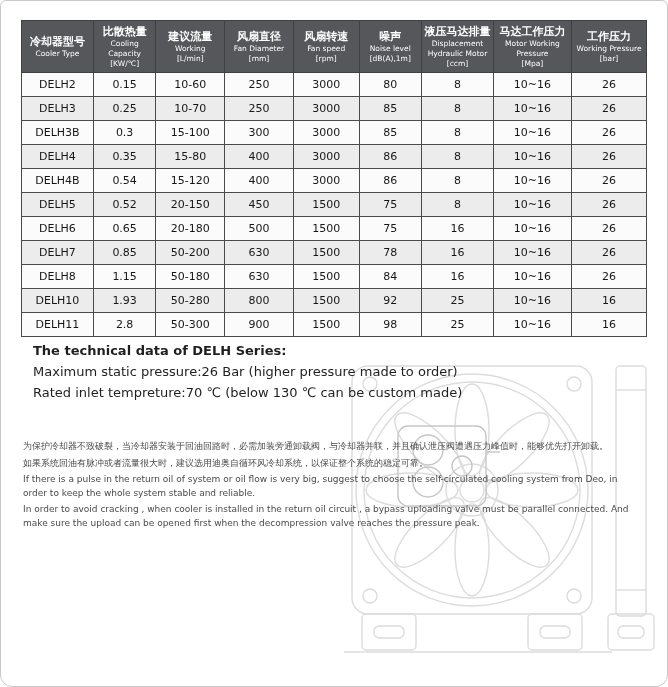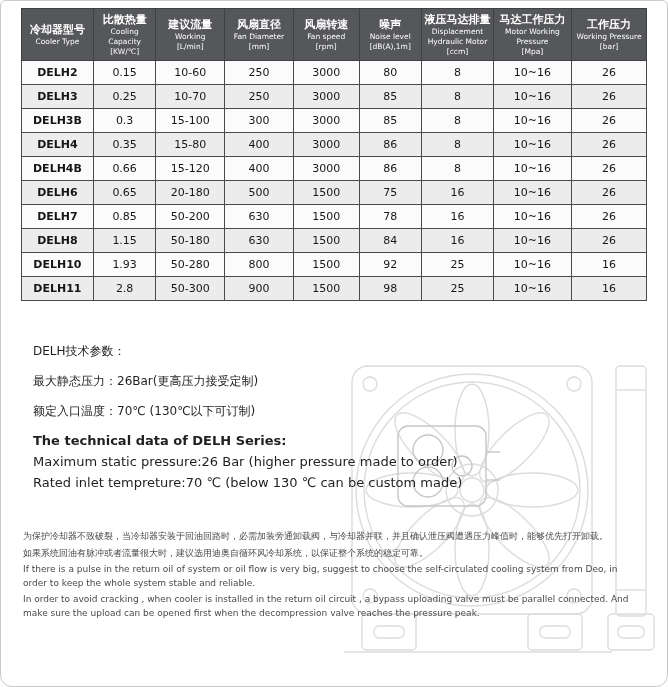--- a/index.html
+++ b/index.html
@@ -16,21 +16,21 @@
     border-radius: 6px 6px 12px 12px;
     pointer-events: none;
     z-index: 2;
   }
   .watermark {
     position: absolute; top: 0; left: 0;
     z-index: 0; pointer-events: none;
   }
   .content {
     position: relative; z-index: 1;
-    padding: 8px 21px 0 21px;
+    padding: 20px 21px 0 21px;
   }
   table.spec {
     width: 100%;
     border-collapse: collapse;
     table-layout: fixed;
     border: 1px solid #3f4043;
   }
   .spec th {
     background: #56575b;
     color: #ffffff;
@@ -45,21 +45,21 @@
   .spec td {
     border: 1px solid #4a4a4b;
     font-size: 11px;
     color: #161616;
     text-align: center;
     height: 24px;
     padding: 2px;
     background: #fbfbfb;
   }
   .spec tbody tr:nth-child(even) td { background: #ececed; }
-  .spec td.model { font-weight: bold; }
+  .spec td.model { font-weight: normal; }
   .notes-cn { margin: 42px 0 0 12px; font-size: 12px; color: #1f1f1f; }
   .notes-cn > div { margin-bottom: 13px; }
   .notes-en { margin: 6px 0 0 12px; font-size: 13px; color: #1f1f1f; }
   .notes-en > div { margin-bottom: 6px; }
   .en-title { font-weight: bold; }
   .footer { margin: 40px 0 9px 2px; font-size: 9px; color: #4a4a4a; line-height: 1.5; width: 612px; }
   .footer > div { margin-bottom: 3px; }
 </style>
 </head>
 <body>
@@ -214,25 +214,36 @@
           <td>15-80</td>
           <td>400</td>
           <td>3000</td>
           <td>86</td>
           <td>8</td>
           <td>10~16</td>
           <td>26</td>
         </tr>
         <tr>
           <td class="model">DELH4B</td>
-          <td>0.66</td>
+          <td>0.54</td>
           <td>15-120</td>
           <td>400</td>
           <td>3000</td>
           <td>86</td>
+          <td>8</td>
+          <td>10~16</td>
+          <td>26</td>
+        </tr>
+        <tr>
+          <td class="model">DELH5</td>
+          <td>0.52</td>
+          <td>20-150</td>
+          <td>450</td>
+          <td>1500</td>
+          <td>75</td>
           <td>8</td>
           <td>10~16</td>
           <td>26</td>
         </tr>
         <tr>
           <td class="model">DELH6</td>
           <td>0.65</td>
           <td>20-180</td>
           <td>500</td>
           <td>1500</td>
@@ -281,25 +292,20 @@
           <td>900</td>
           <td>1500</td>
           <td>98</td>
           <td>25</td>
           <td>10~16</td>
           <td>16</td>
         </tr>
       </tbody>
   </table>
 
-  <div class="notes-cn">
-    <div>DELH技术参数：</div>
-    <div>最大静态压力：26Bar(更高压力接受定制)</div>
-    <div>额定入口温度：70℃ (130℃以下可订制)</div>
-  </div>
 
   <div class="notes-en">
     <div class="en-title">The technical data of DELH Series:</div>
     <div>Maximum static pressure:26 Bar (higher pressure made to order)</div>
     <div>Rated inlet tempreture:70 ℃ (below 130 ℃ can be custom made)</div>
   </div>
 
   <div class="footer">
     <div>为保护冷却器不致破裂，当冷却器安装于回油回路时，必需加装旁通卸载阀，与冷却器并联，并且确认泄压阀遭遇压力峰值时，能够优先打开卸载。</div>
     <div>如果系统回油有脉冲或者流量很大时，建议选用迪奥自循环风冷却系统，以保证整个系统的稳定可靠。</div>

